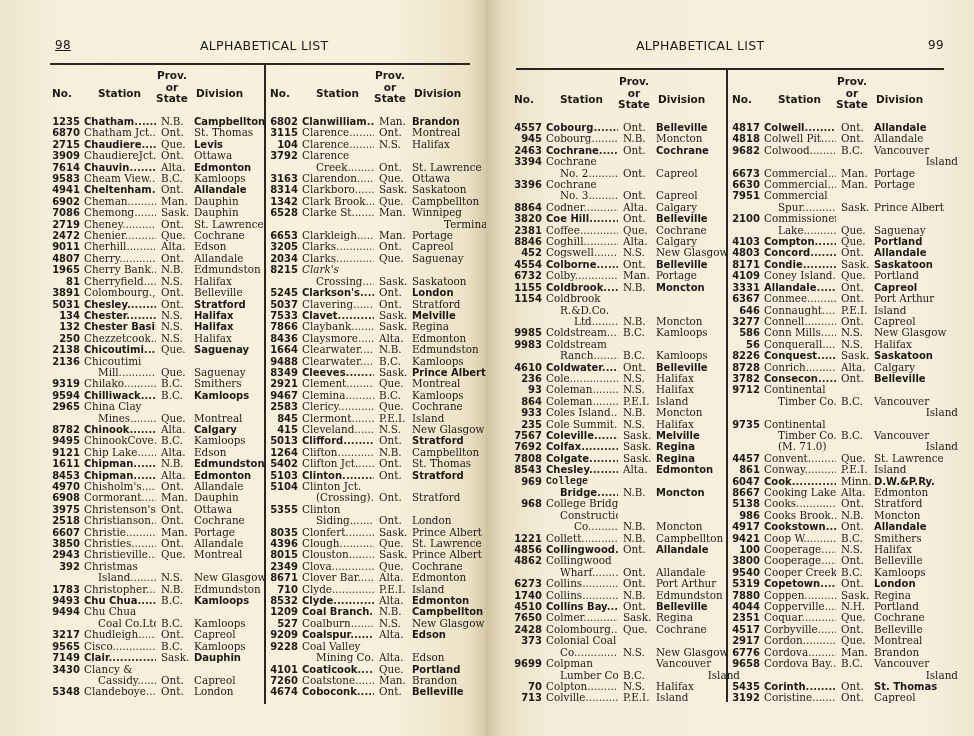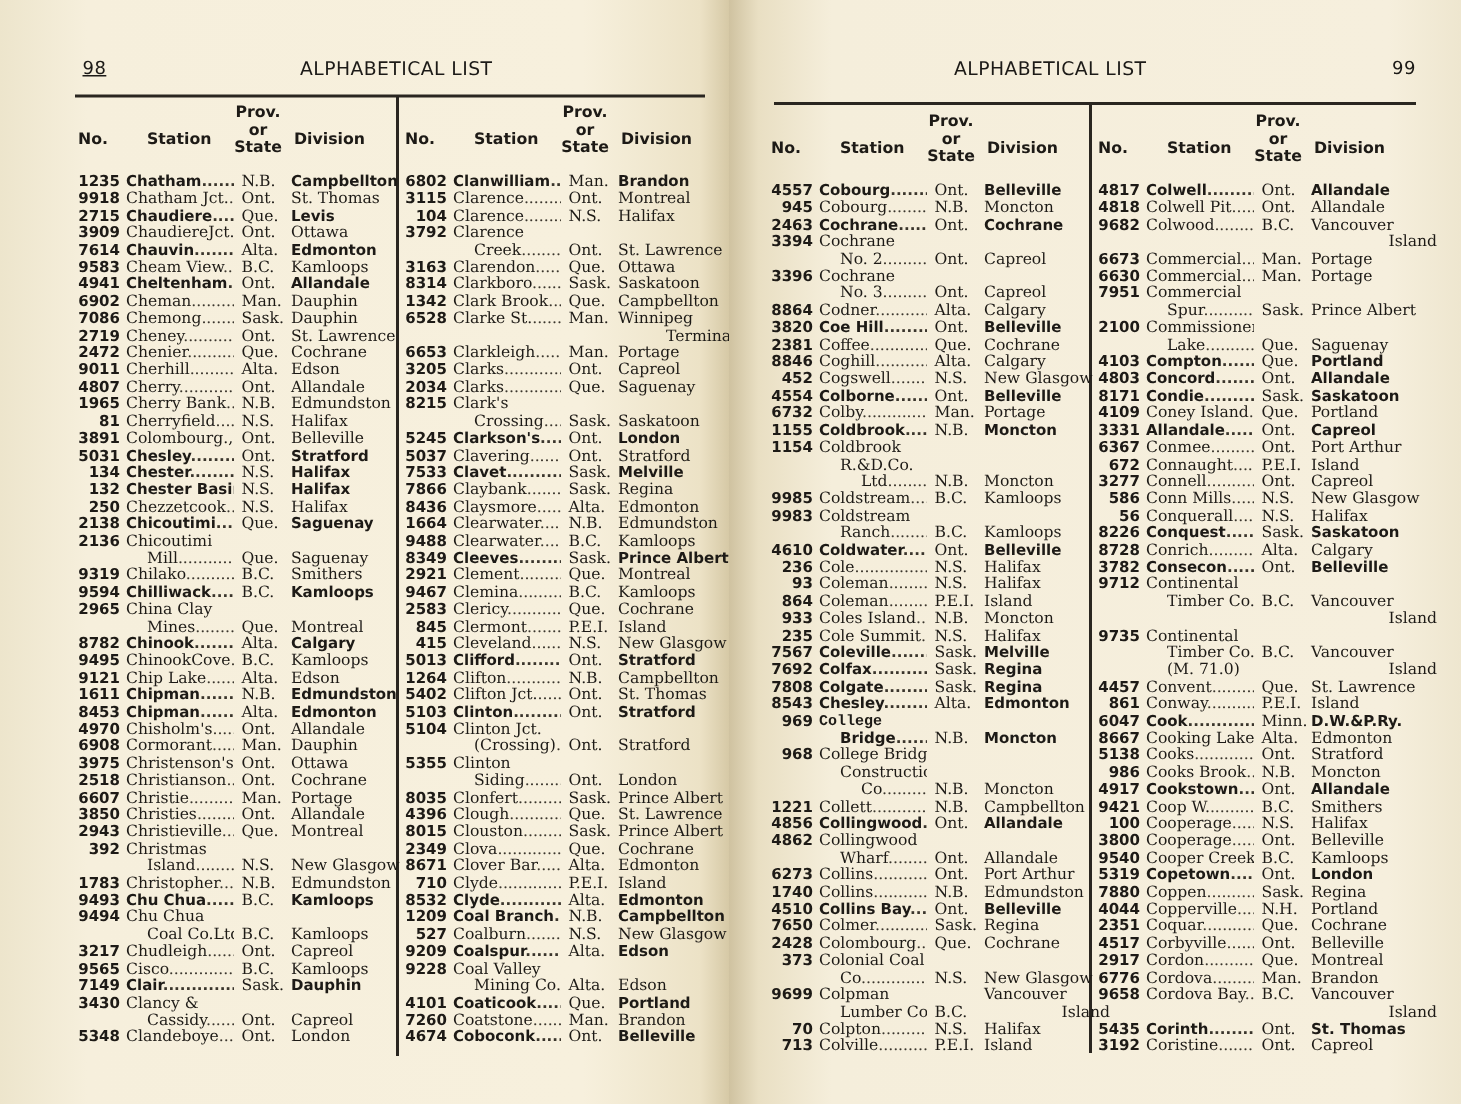--- a/index.html
+++ b/index.html
@@ -54,21 +54,21 @@
           </span>
           <span class="ch-div">Division</span>
         </div>
         <div class="row bold">
           <span class="no">1235</span>
           <span class="st" style="width: 76px;"><span class="name">Chatham</span><span class="lead">..............................</span></span>
           <span class="pv" style="position: absolute; left: 108px; padding-left: 1px; background: transparent; width: 34px;">N.B.</span>
           <span class="dv" style="margin-left: 38px;">Campbellton</span>
         </div>
         <div class="row">
-          <span class="no">9918</span>
+          <span class="no">6870</span>
           <span class="st" style="width: 76px;"><span class="name">Chatham Jct.</span><span class="lead">..............................</span></span>
           <span class="pv" style="position: absolute; left: 108px; padding-left: 1px; background: transparent; width: 34px;">Ont.</span>
           <span class="dv" style="margin-left: 38px;">St. Thomas</span>
         </div>
         <div class="row bold">
           <span class="no">2715</span>
           <span class="st" style="width: 76px;"><span class="name">Chaudiere</span><span class="lead">..............................</span></span>
           <span class="pv" style="position: absolute; left: 108px; padding-left: 1px; background: transparent; width: 34px;">Que.</span>
           <span class="dv" style="margin-left: 38px;">Levis</span>
         </div>
@@ -445,21 +445,21 @@
           <span class="dv" style="margin-left: 38px;">Capreol</span>
         </div>
         <div class="row">
           <span class="no">2034</span>
           <span class="st" style="width: 76px;"><span class="name">Clarks</span><span class="lead">..............................</span></span>
           <span class="pv" style="position: absolute; left: 108px; padding-left: 1px; background: transparent; width: 34px;">Que.</span>
           <span class="dv" style="margin-left: 38px;">Saguenay</span>
         </div>
         <div class="row">
           <span class="no">8215</span>
-          <span class="st" style="width: 76px;"><span class="name">Clark's</span></span>
+          <span class="st" style="width: 76px; font-style: italic;"><span class="name">Clark's</span></span>
           <span class="pv" style="position: absolute; left: 108px; padding-left: 1px; background: transparent; width: 34px;"></span>
           <span class="dv" style="margin-left: 38px;"></span>
         </div>
         <div class="row cont">
           <span class="no"></span>
           <span class="st" style="width: 76px;"><span class="name">Crossing</span><span class="lead">..............................</span></span>
           <span class="pv" style="position: absolute; left: 108px; padding-left: 1px; background: transparent; width: 34px;">Sask.</span>
           <span class="dv" style="margin-left: 38px;">Saskatoon</span>
         </div>
         <div class="row bold">
@@ -1105,21 +1105,21 @@
           <span class="pv" style="position: absolute; left: 108px; padding-left: 1px; background: transparent; width: 34px;">Ont.</span>
           <span class="dv" style="margin-left: 38px;">Capreol</span>
         </div>
         <div class="row">
           <span class="no">6367</span>
           <span class="st" style="width: 76px;"><span class="name">Conmee</span><span class="lead">..............................</span></span>
           <span class="pv" style="position: absolute; left: 108px; padding-left: 1px; background: transparent; width: 34px;">Ont.</span>
           <span class="dv" style="margin-left: 38px;">Port Arthur</span>
         </div>
         <div class="row">
-          <span class="no">672</span>
+          <span class="no">646</span>
           <span class="st" style="width: 76px;"><span class="name">Connaught</span><span class="lead">..............................</span></span>
           <span class="pv" style="position: absolute; left: 108px; padding-left: 1px; background: transparent; width: 34px;">P.E.I.</span>
           <span class="dv" style="margin-left: 38px;">Island</span>
         </div>
         <div class="row">
           <span class="no">3277</span>
           <span class="st" style="width: 76px;"><span class="name">Connell</span><span class="lead">..............................</span></span>
           <span class="pv" style="position: absolute; left: 108px; padding-left: 1px; background: transparent; width: 34px;">Ont.</span>
           <span class="dv" style="margin-left: 38px;">Capreol</span>
         </div>

